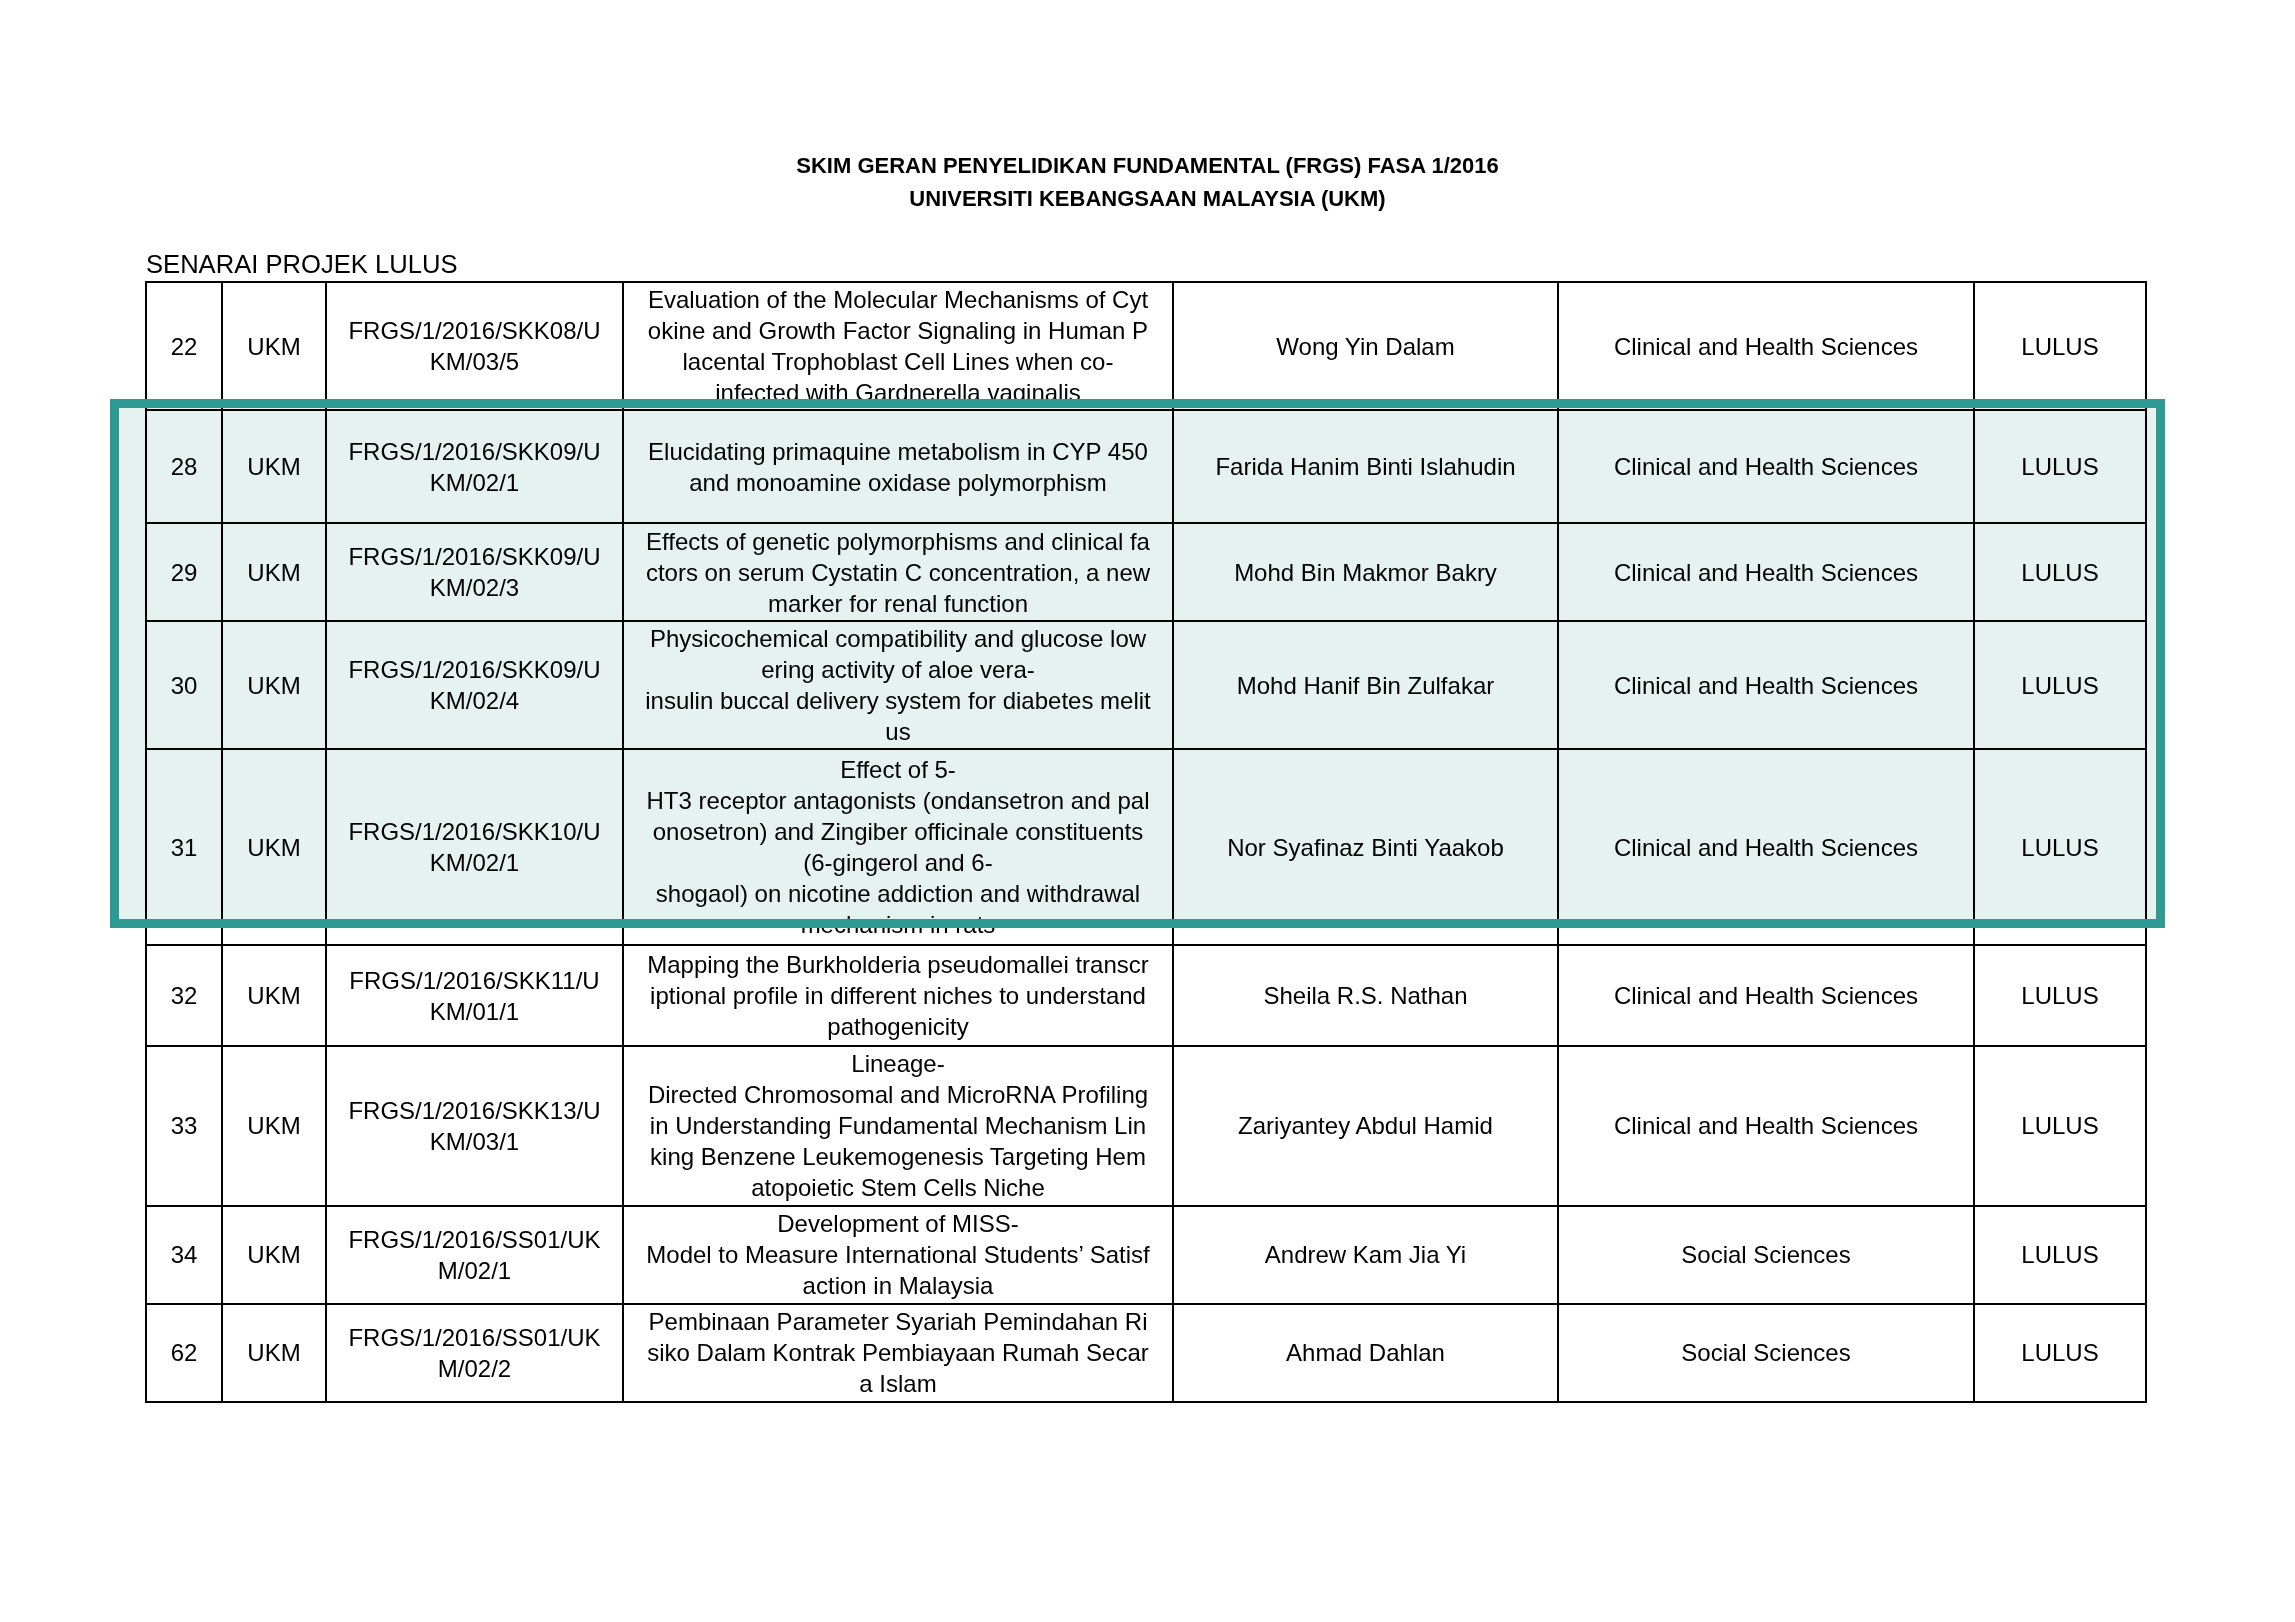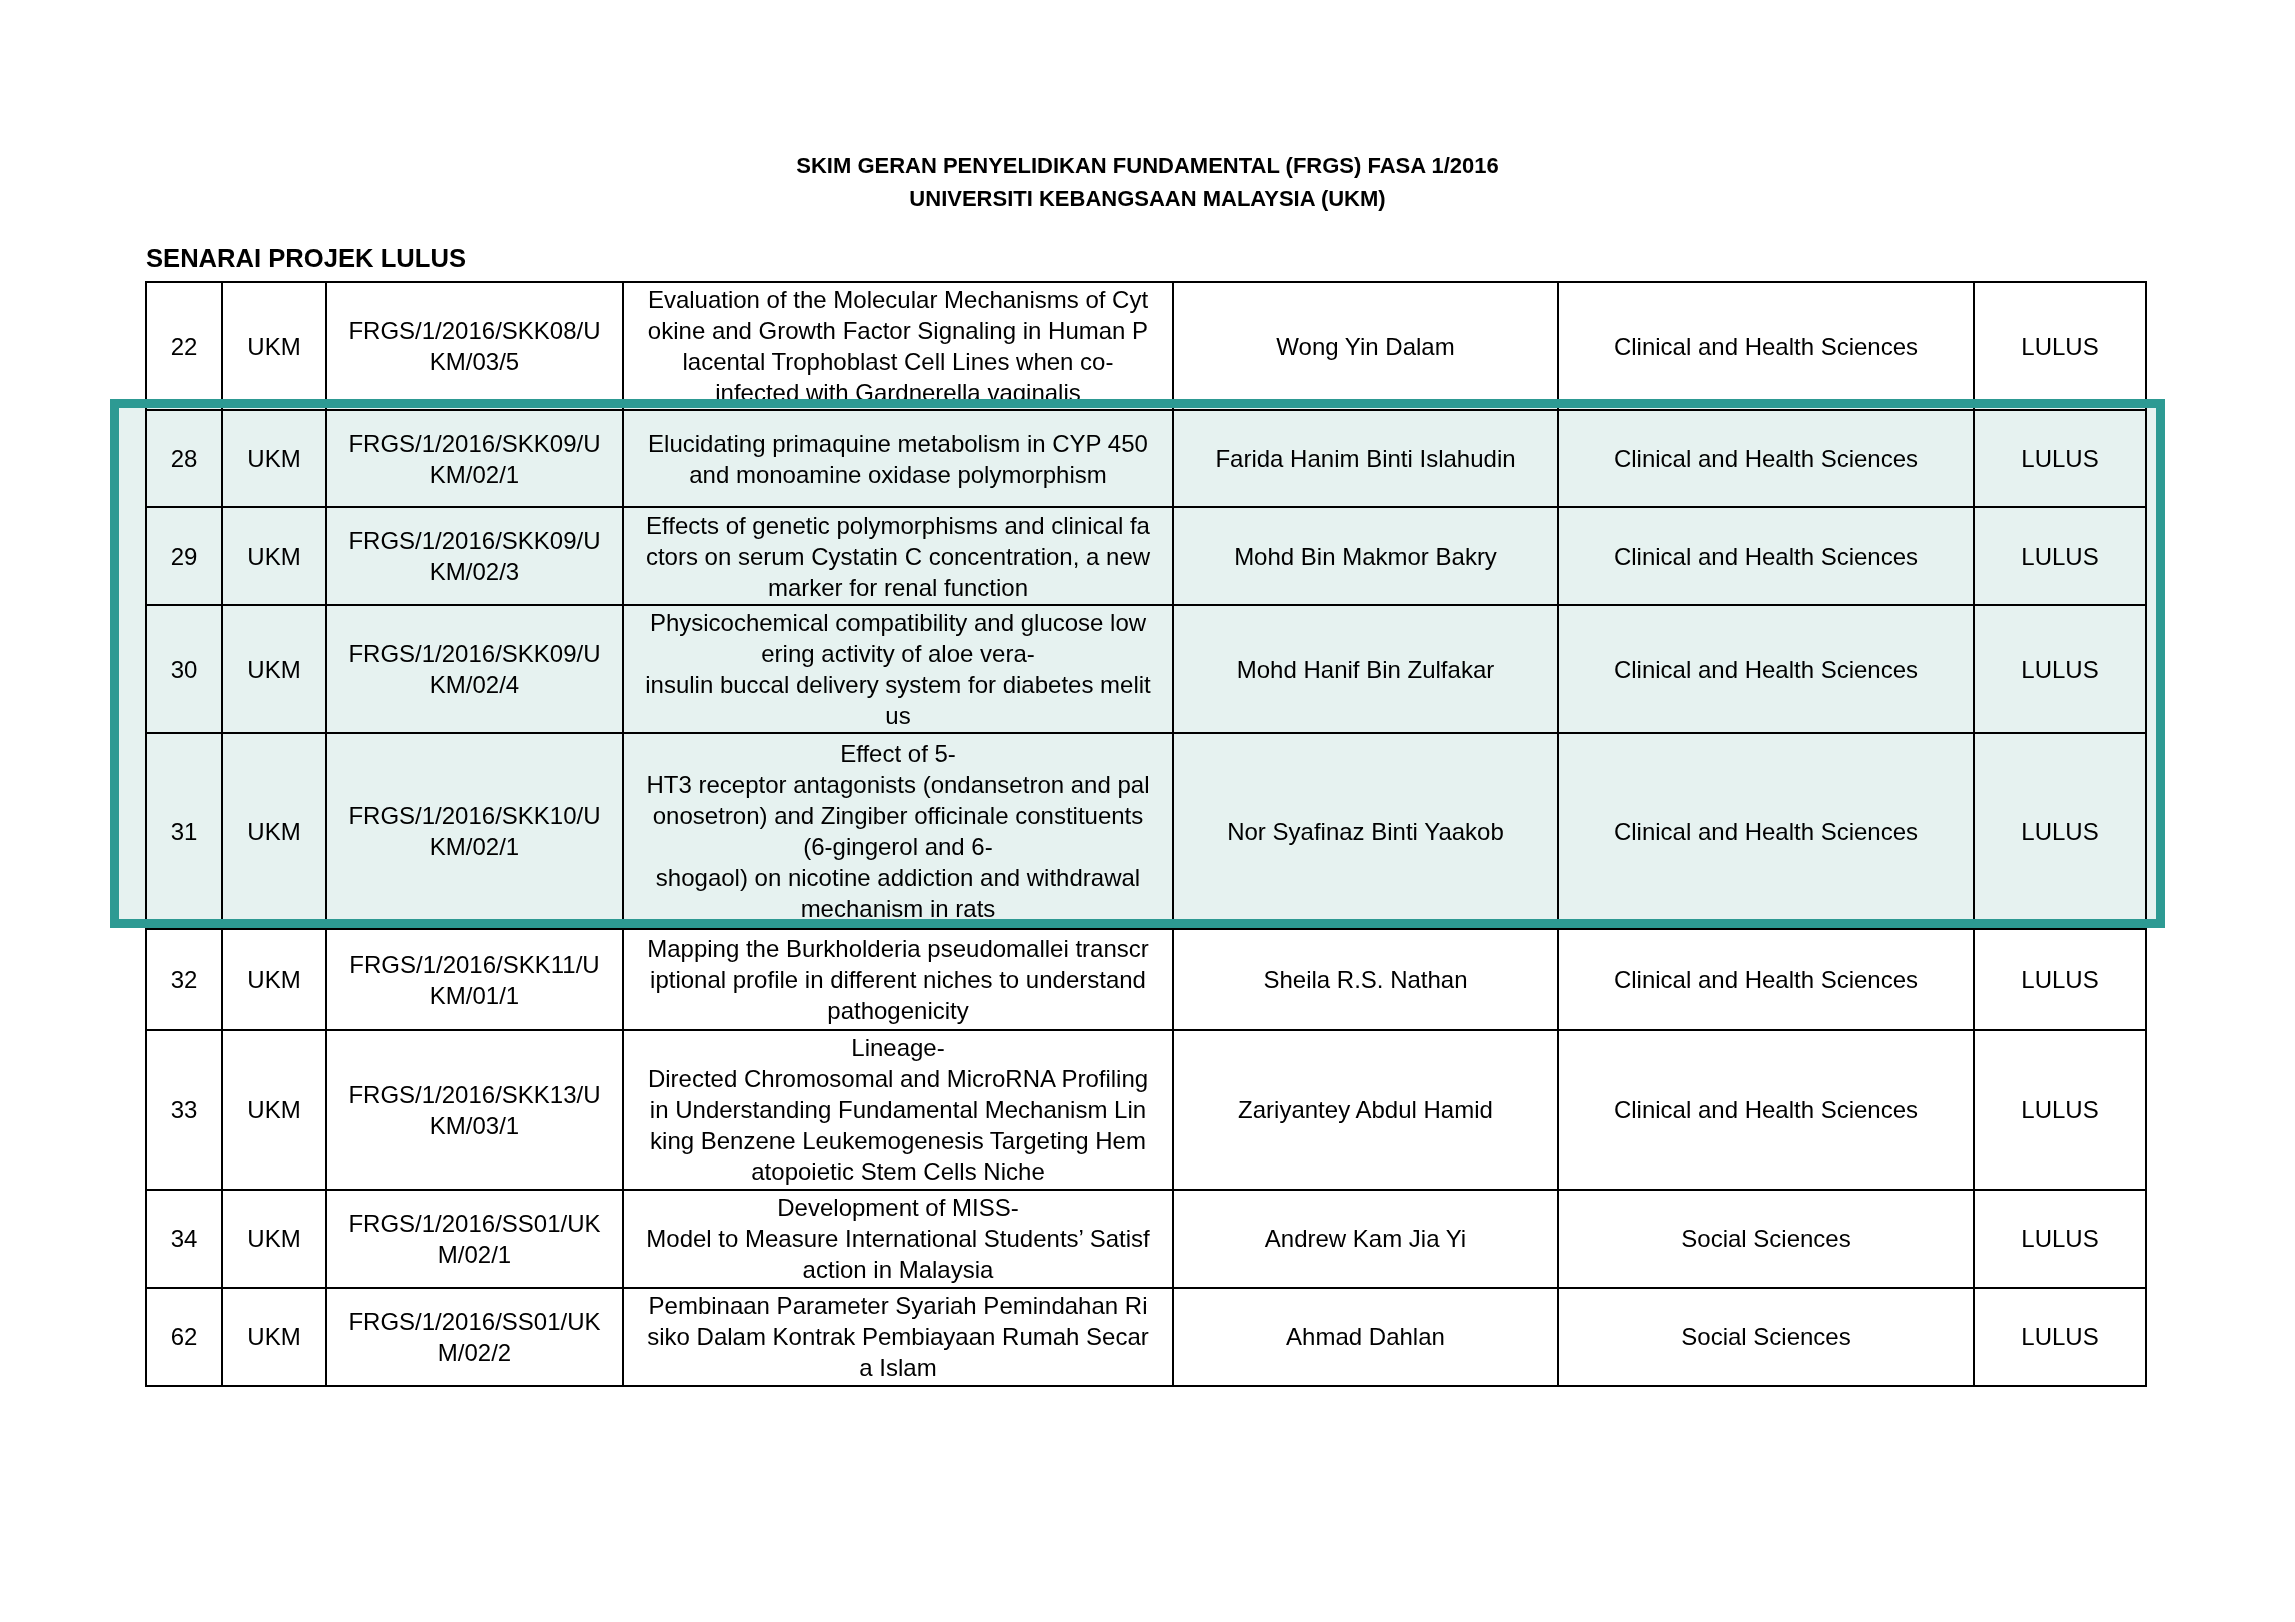--- a/index.html
+++ b/index.html
@@ -5,22 +5,22 @@
   html,body { margin:0; padding:0; background:#ffffff; }
   .page {
     position:relative; width:2295px; height:1622px; background:#ffffff;
     font-family:"Liberation Sans", sans-serif; color:#000; overflow:hidden;
   }
   .doc-title {
     position:absolute; top:149px; left:0; width:100%;
     text-align:center; font-weight:bold; font-size:22px; line-height:33px;
   }
   .section-heading {
-    position:absolute; top:244px; left:146px;
-    font-weight:bold; font-size:25.6px; line-height:28px;
+    position:absolute; top:250px; left:146px;
+    font-weight:normal; font-size:25.6px; line-height:28px;
   }
   
   .highlight-fill {
     position:absolute; left:110px; top:399px; width:2055px; height:529px;
     background:#e6f2f0; z-index:0;
   }
   .highlight-stroke {
     position:absolute; left:110px; top:399px; width:2055px; height:529px;
     border:9px solid #2d9a93; box-sizing:border-box; z-index:5;
     pointer-events:none;
@@ -39,21 +39,21 @@
   table.projects col:nth-child(7){ width:172px; }
   table.projects td {
     border:2.2px solid #000; font-size:24px; line-height:31px;
     text-align:center; vertical-align:middle; padding:1.1px 3.3px;
     box-sizing:border-box; overflow:hidden; background:transparent;
   }
   td.c-code { white-space:pre-line; }
   td.c-desc { text-align:left; white-space:pre-line; padding:1.1px 5.6px;margin-left:28px; }
   
   tbody tr:nth-child(1){ height:123px; }
-  tbody tr:nth-child(2){ height:97px;padding-left:16px; }
+  tbody tr:nth-child(2){ height:113px;padding-left:16px; }
   tbody tr:nth-child(3){ height:98px; }
   tbody tr:nth-child(4){ height:125px; }
   tbody tr:nth-child(5){ height:196px; }
   tbody tr:nth-child(6){ height:101px; }
   tbody tr:nth-child(7){ height:157px; }
   tbody tr:nth-child(8){ height:98px; }
   tbody tr:nth-child(9){ height:98px; }
 </style>
 </head>
 <body>

